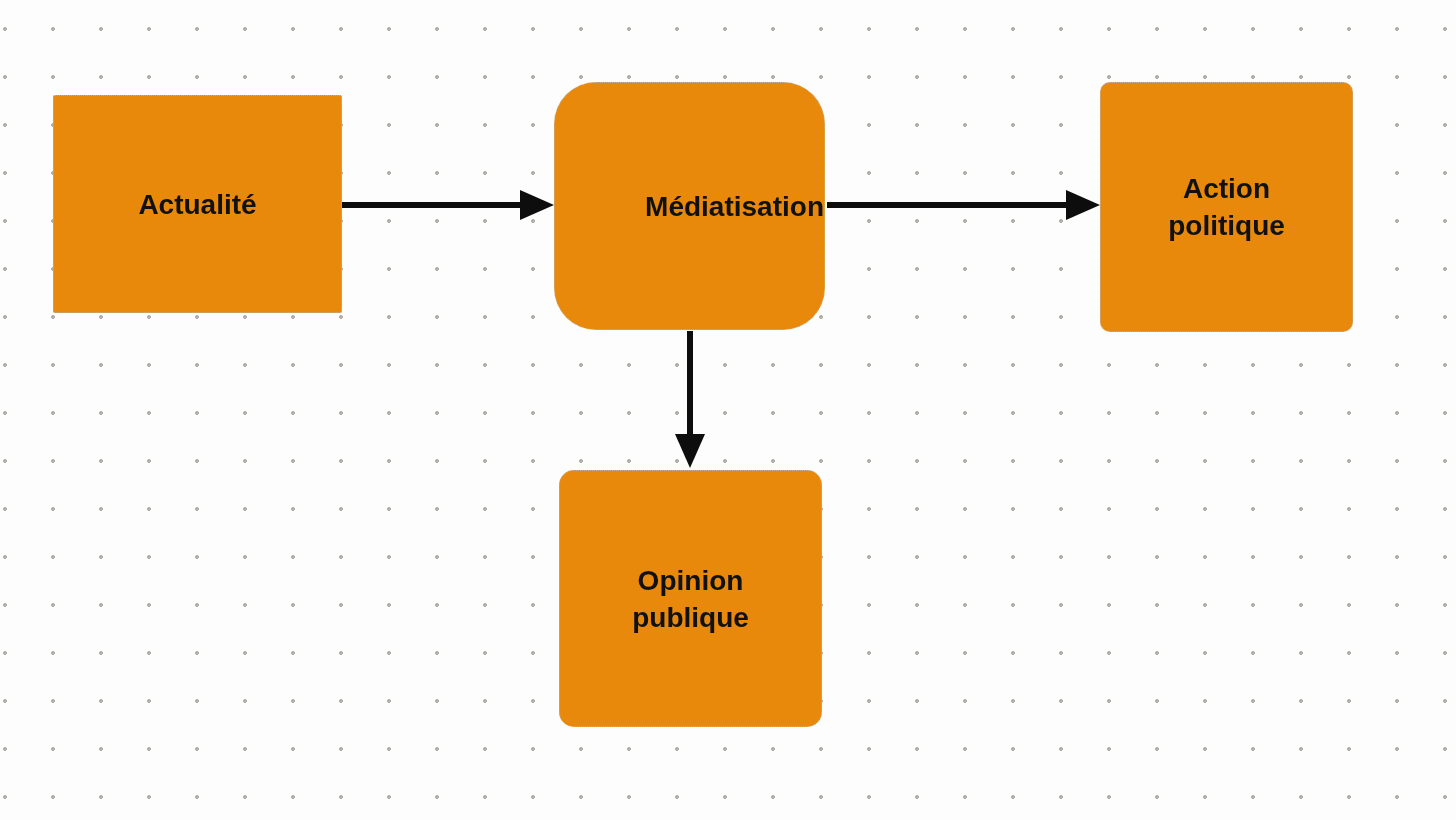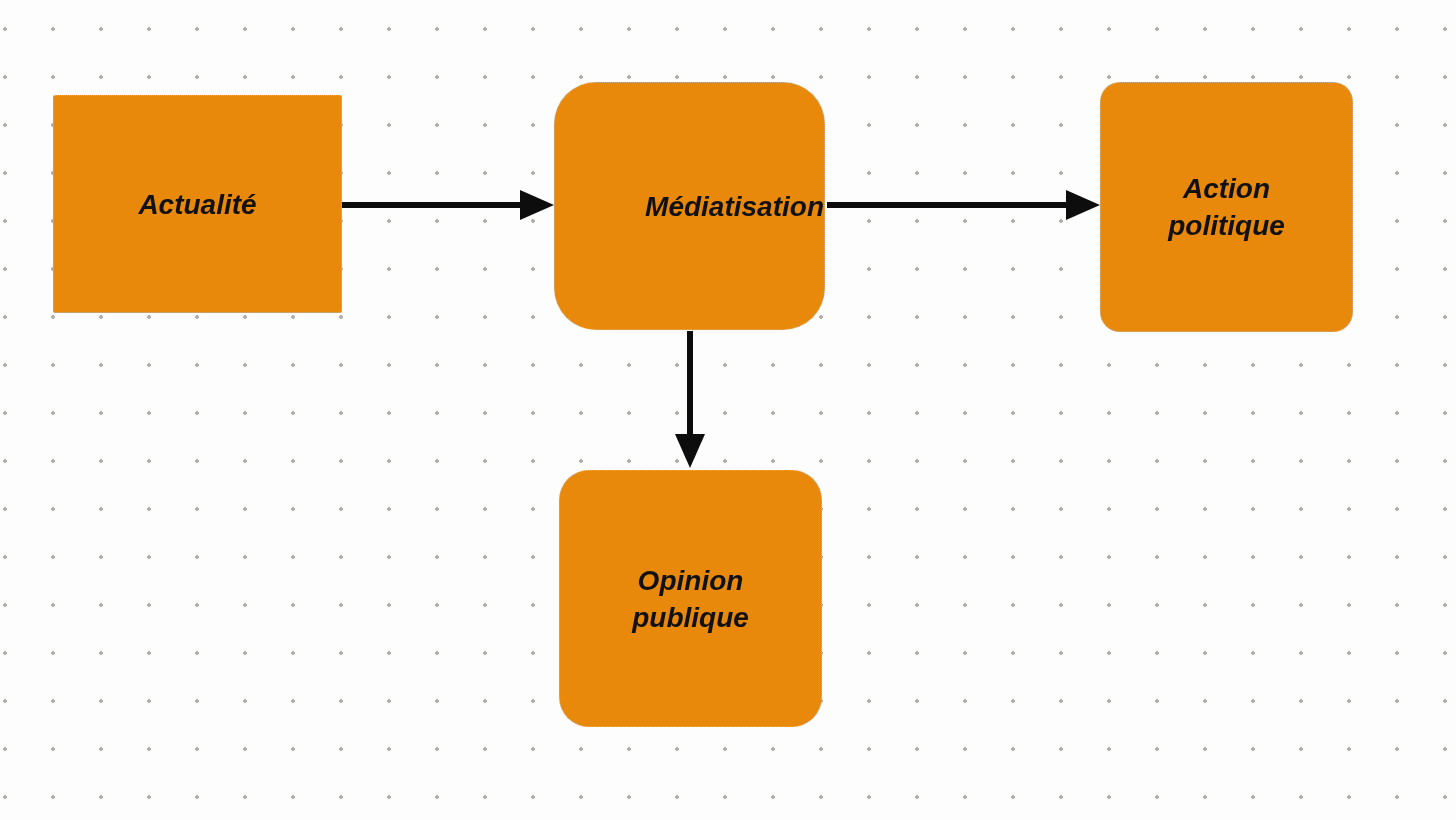--- a/index.html
+++ b/index.html
@@ -41,27 +41,26 @@
     border: 1px dotted rgba(190,186,180,0.85);
     display: flex;
     align-items: center;
     justify-content: center;
     text-align: center;
     color: var(--node-text);
     font-weight: 700;
     font-size: 28px;
     line-height: 37px;
     cursor: pointer;
-    font-style: italic;
   }
   .node .label { white-space: pre-line; }
   #node-actualite        { left: 53px;   top: 95px;  width: 289px; height: 218px; border-radius: 2px; }
   #node-mediatisation    { left: 554px;  top: 82px;  width: 271px; height: 248px; border-radius: 42px; justify-content: flex-end; }
-  #node-action-politique { left: 1100px; top: 82px;  width: 253px; height: 250px; border-radius: 20px; }
-  #node-opinion-publique { left: 559px;  top: 470px; width: 263px; height: 257px; border-radius: 30px; }
+  #node-action-politique { left: 1100px; top: 82px;  width: 253px; height: 250px; border-radius: 10px; }
+  #node-opinion-publique { left: 559px;  top: 470px; width: 263px; height: 257px; border-radius: 15px; }
 </style>
 </head>
 <body>
 
 <div class="canvas">
 
   <svg class="edges" viewBox="0 0 1456 820" xmlns="http://www.w3.org/2000/svg">
     <g>
       <line class="edge-line" x1="342" y1="205" x2="524" y2="205"></line>
       <polygon class="edge-head" points="554,205 520,190 520,220"></polygon>

